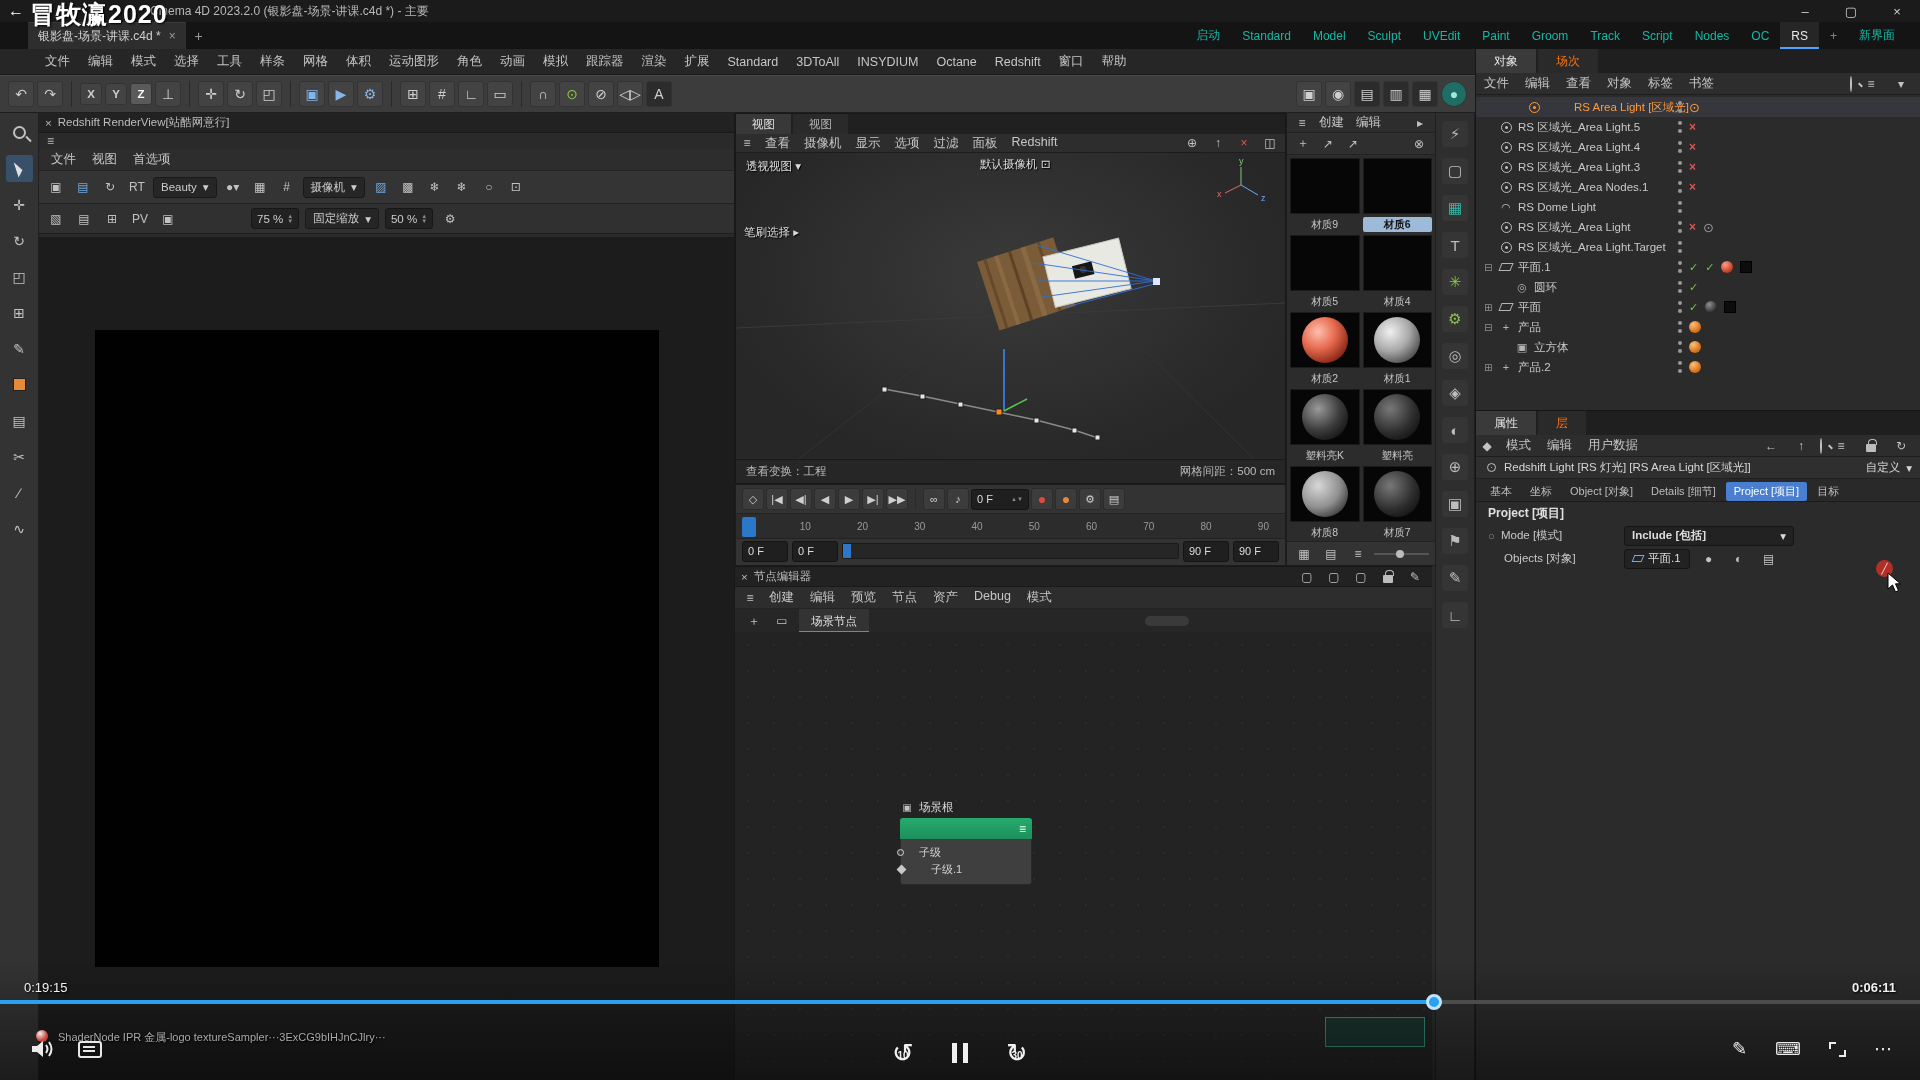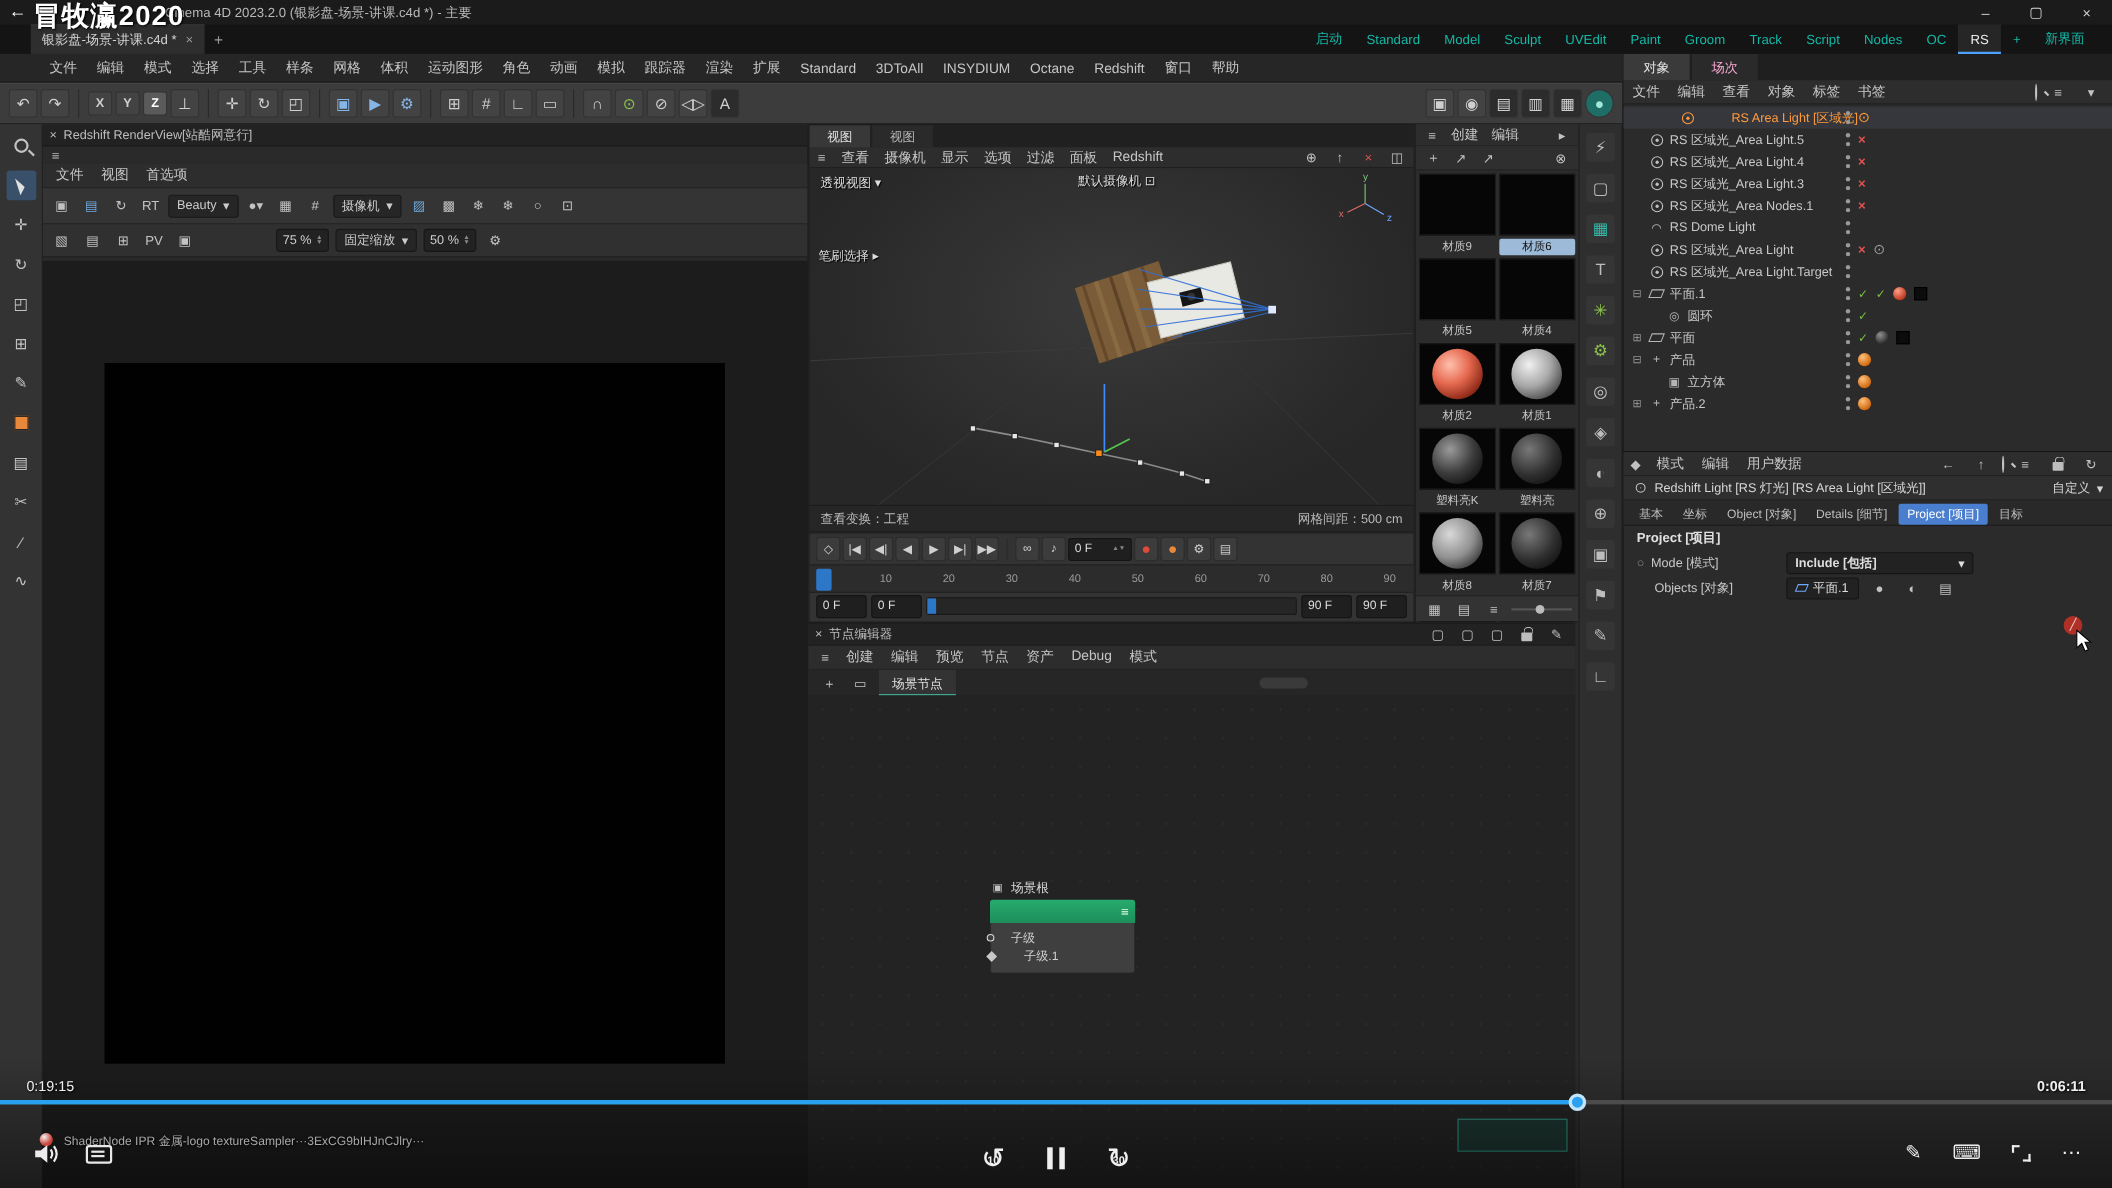--- a/index.html
+++ b/index.html
@@ -143,39 +143,39 @@
   .mat-icons { height:22px; display:flex; align-items:center; gap:3px; padding:0 5px; background:#2f2f2f; border-bottom:1px solid #222; }
   .mat-grid { display:grid; grid-template-columns:1fr 1fr; gap:3px; padding:3px; }
   .sw { height:56px; background:#060606; border:1px solid #1b1b1b; display:flex; align-items:center; justify-content:center; }
   .ball { width:46px; height:46px; border-radius:50%; }
   .ball.red  { background:radial-gradient(circle at 35% 32%, #ffc0ae, #e66a50 40%, #8e2a18 75%, #30100a); }
   .ball.gray { background:radial-gradient(circle at 35% 32%, #f0f0f0, #a8a8a8 45%, #4a4a4a 80%, #141414); }
   .ball.dark { background:radial-gradient(circle at 35% 32%, #9a9a9a, #3c3c3c 50%, #101010 85%); }
   .ball.gray2{ background:radial-gradient(circle at 35% 32%, #d8d8d8, #909090 50%, #303030 85%); }
   .ball.dark2{ background:radial-gradient(circle at 35% 32%, #787878, #2e2e2e 55%, #0c0c0c 90%); }
   .slabel { height:15px; font-size:10.5px; text-align:center; color:#c6c6c6; line-height:15px; overflow:hidden; white-space:nowrap; }
-  .slabel.selected { background:#9dbbd8; color:#141414; border-radius:2px; }
+  .slabel.selected { background:#9dbbd8; color:#141414; border-radius:2px;font-weight:bold; }
   .mat-foot { position:absolute; left:0; right:0; bottom:0; height:24px; background:#333; border-top:1px solid #222;
     display:flex; align-items:center; gap:5px; padding:0 6px; }
   .mini-slider { flex:1; height:2px; background:#555; position:relative; }
   .mini-slider .knob { position:absolute; left:40%; top:-3px; width:8px; height:8px; border-radius:50%; background:#bbb; }
 
   
   .ristrip { position:absolute; left:1435px; top:113px; bottom:0; width:40px; background:#2e2e2e;
     border-left:1px solid #1e1e1e; border-right:1px solid #1e1e1e; display:flex; flex-direction:column;
     align-items:center; padding-top:8px; gap:11px; }
   .ric { width:26px; height:26px; display:flex; align-items:center; justify-content:center; font-size:15px;
     color:#bdbdbd; border-radius:3px; background:#353535; }
   .ric.teal { color:#35b8a8; }
   .ric.green { color:#8bc34a; }
 
   
   .om { position:absolute; left:1475px; top:49px; width:445px; height:361px; background:#2b2b2b; border-left:1px solid #161616; }
   .om-tabs { height:24px; background:#1f1f1f; display:flex; align-items:stretch; font-size:12px; }
-  .om-tab { display:flex; align-items:center; padding:0 18px; color:#f9a8d4; background:#2a2a2a; margin-right:2px; }
+  .om-tab { display:flex; align-items:center; padding:0 18px; color:#f97316; background:#2a2a2a; margin-right:2px; }
   .om-tab.active { background:#3a3a3a; color:#e4e4e4; }
   .om-menu { height:22px; display:flex; align-items:center; font-size:12px; background:#2d2d2d; border-bottom:1px solid #1e1e1e; }
   .om-menu .mi { padding:0 8px; }
   .om-tree { padding-top:2px; }
   .om-row { position:relative; display:flex; align-items:center; height:20px; padding-left:8px; font-size:11.5px; color:#c8c8c8; }
   .om-row.sel { background:#35373c;gap:28px; }
   .om-row.sel .oname { color:#ff9a3c; }
   .om-row .exp { width:14px; color:#8f8f8f; font-size:10px; }
   .om-row .ind { width:16px; }
   .oicon { width:16px; display:flex; justify-content:center; margin-right:4px; color:#b5b5b5; font-size:11px; }
@@ -861,20 +861,24 @@
         <span class="oname">产品.2</span>
         <span class="tags">
             <span class="t-dots"></span>
             <span class="t-mat orange"></span>
           </span>
       </div>
     </div>
   </div>
 
   <div class="attr">
+    <div class="om-tabs">
+      <span class="om-tab active">属性</span>
+      <span class="om-tab">层</span>
+    </div>
     <div class="om-menu">
       <span class="icbtn">◆</span>
       <span style="display:flex">
           <span class="mi">模式</span>
           <span class="mi">编辑</span>
           <span class="mi">用户数据</span>
         </span>
       <span style="margin-left:auto; display:flex; gap:8px; padding-right:8px; align-items:center;">
         <span class="icbtn">←</span>
         <span class="icbtn">↑</span>

